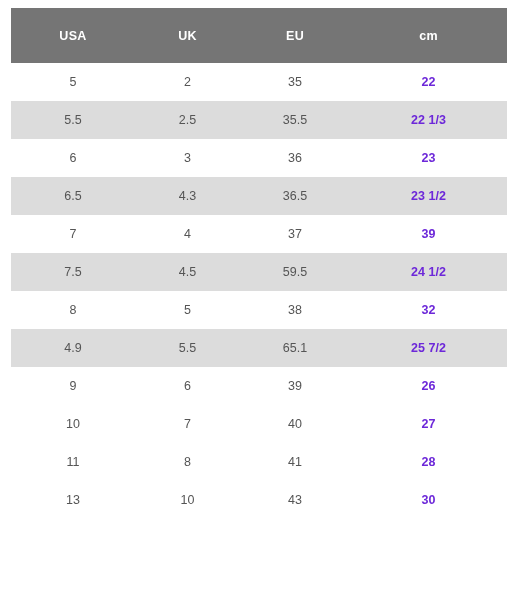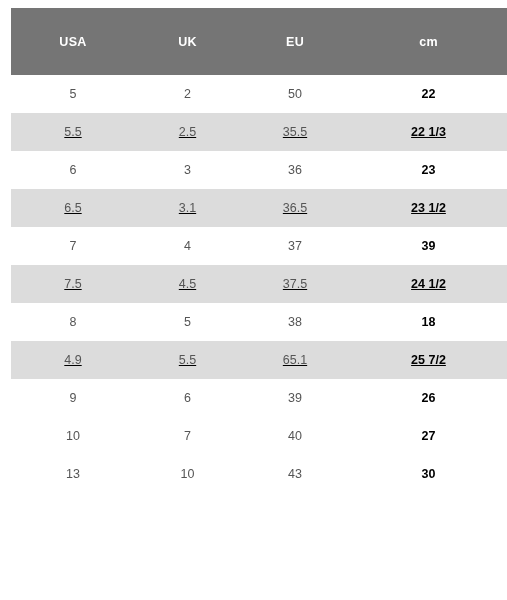--- a/index.html
+++ b/index.html
@@ -38,41 +38,41 @@
   thead tr.header-row {
     background: #757575;
   }
   thead th {
     color: #ffffff;
     font-size: 12.5px;
     font-weight: bold;
     letter-spacing: 0.3px;
     text-align: center;
     height: 43px;
-    padding: 12px;
+    padding: 6px;
     vertical-align: middle;
     border: 0;
   }
 
   tbody td {
     height: 38px;
     padding: 0;
     text-align: center;
     vertical-align: middle;
     font-size: 12.5px;
     color: #555555;
     border: 0;
     line-height: 38px;
   }
 
   tbody tr.row-odd  { background: #ffffff; }
-  tbody tr.row-even { background: #dcdcdc; text-decoration: underline; }
+  tbody tr.row-even { background: #dcdcdc; }
 
   tbody td.cm-cell {
-    color: #000000;
+    color: #6d28d9;
     font-weight: bold;
   }
 </style>
 </head>
 <body>
 
 <div id="size-chart-wrap">
   <table class="size-table">
     <colgroup>
       <col class="c-usa">
@@ -85,78 +85,84 @@
         <th>USA</th>
         <th>UK</th>
         <th>EU</th>
         <th>cm</th>
       </tr>
     </thead>
     <tbody id="table-body">
         <tr class="row-odd">
           <td>5</td>
           <td>2</td>
-          <td>50</td>
+          <td>35</td>
           <td class="cm-cell">22</td>
         </tr>
         <tr class="row-even">
           <td>5.5</td>
           <td>2.5</td>
           <td>35.5</td>
           <td class="cm-cell">22 1/3</td>
         </tr>
         <tr class="row-odd">
           <td>6</td>
           <td>3</td>
           <td>36</td>
           <td class="cm-cell">23</td>
         </tr>
         <tr class="row-even">
           <td>6.5</td>
-          <td>3.1</td>
+          <td>4.3</td>
           <td>36.5</td>
           <td class="cm-cell">23 1/2</td>
         </tr>
         <tr class="row-odd">
           <td>7</td>
           <td>4</td>
           <td>37</td>
           <td class="cm-cell">39</td>
         </tr>
         <tr class="row-even">
           <td>7.5</td>
           <td>4.5</td>
-          <td>37.5</td>
+          <td>59.5</td>
           <td class="cm-cell">24 1/2</td>
         </tr>
         <tr class="row-odd">
           <td>8</td>
           <td>5</td>
           <td>38</td>
-          <td class="cm-cell">18</td>
+          <td class="cm-cell">32</td>
         </tr>
         <tr class="row-even">
           <td>4.9</td>
           <td>5.5</td>
           <td>65.1</td>
           <td class="cm-cell">25 7/2</td>
         </tr>
         <tr class="row-odd">
           <td>9</td>
           <td>6</td>
           <td>39</td>
           <td class="cm-cell">26</td>
         </tr>
         <tr class="row-odd">
           <td>10</td>
           <td>7</td>
           <td>40</td>
           <td class="cm-cell">27</td>
         </tr>
         <tr class="row-odd">
+          <td>11</td>
+          <td>8</td>
+          <td>41</td>
+          <td class="cm-cell">28</td>
+        </tr>
+        <tr class="row-odd">
           <td>13</td>
           <td>10</td>
           <td>43</td>
           <td class="cm-cell">30</td>
         </tr>
       </tbody>
   </table>
 </div>
 
 </body></html>

